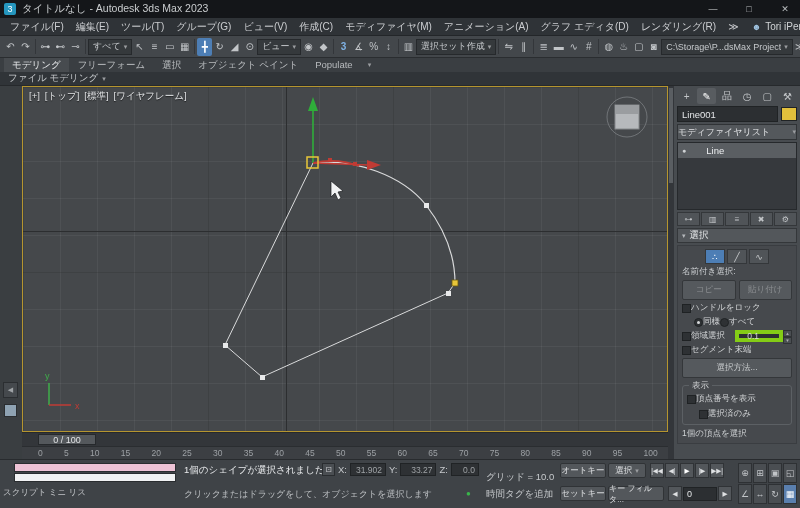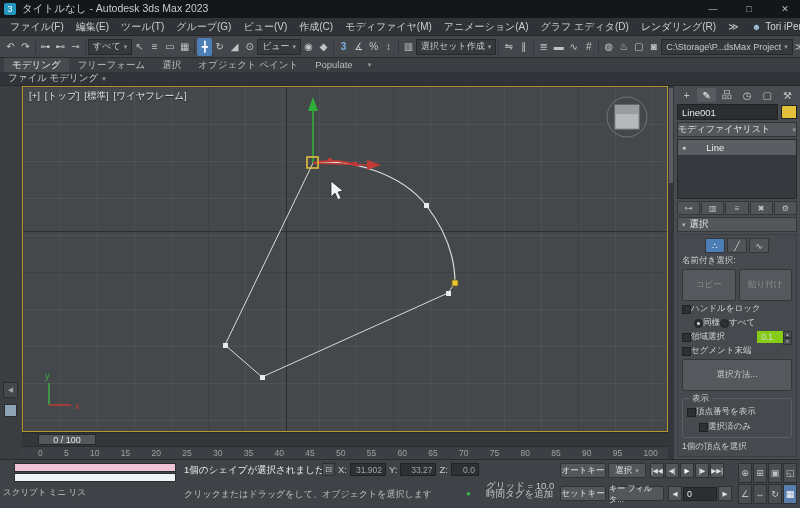--- a/index.html
+++ b/index.html
@@ -99,31 +99,31 @@
              gap:4px; padding:0 4px; font-size:9.5px; color:#e6e8ea; }
   .rarrow { font-size:7px; color:#b5b8bb; }
   .rollbody { background:#46494d; border:1px solid #3a3d41; padding:3px 4px; display:flex;
               flex-direction:column; gap:2px; font-size:9px; color:#d2d4d6; }
   .subobjrow { display:flex; justify-content:center; gap:2px; }
   .sob { width:20px; height:15px; background:#505458; border:1px solid #34373a; display:flex;
          align-items:center; justify-content:center; color:#c9ccce; font-size:9px; }
   .sob.active { background:#4d7eb5; color:#fff; }
   .smalllabel { font-size:8.5px; color:#cbced1; }
   .btnrow { display:flex; gap:3px; }
-  .pbtn { flex:1; height:32px; background:#55595d; border:1px solid #34373a; border-radius:2px;
+  .pbtn { flex:1; height:20px; background:#55595d; border:1px solid #34373a; border-radius:2px;
           display:flex; align-items:center; justify-content:center; color:#c9ccce; font-size:8.5px; }
   .pbtn.dim { color:#8d9093; }
   .cbrow { display:flex; align-items:center; gap:0; font-size:8.5px; }
   .cb { width:9px; height:9px; background:#2e3134; border:1px solid #1f2224; flex:none; }
   .radio { width:9px; height:9px; border-radius:50%; background:#2e3134; border:1px solid #1f2224; position:relative; flex:none; }
   .radio.on::after { content:""; position:absolute; inset:2px; border-radius:50%; background:#d8dadc; }
   .indent { padding-left:12px; }
   .spinfield { margin-left:auto; display:flex; align-items:center; }
-  .numfield { width:26px; height:12px; background:#2c2f32; border:6px solid #84cc16; color:#d8dadc;
-              display:flex; align-items:center; justify-content:flex-end; padding:0 4px; font-size:8.5px; }
+  .numfield { width:26px; height:12px; background:#2c2f32; border:4px solid #84cc16; color:#d8dadc;
+              display:flex; align-items:center; justify-content:flex-end; padding:0 20px; font-size:8.5px; }
   .spin { width:9px; height:12px; display:flex; flex-direction:column; }
   .spin span { flex:1; font-size:4.5px; color:#aaadb0; background:#4a4e52; border:1px solid #303336;
                display:flex; align-items:center; justify-content:center; }
   .groupbox { border:1px solid #5c6064; border-radius:3px; padding:7px 4px 4px; position:relative;
               margin-top:5px; display:flex; flex-direction:column; gap:3px; }
   .grouptitle { position:absolute; top:-6px; left:6px; background:#46494d; padding:0 3px; font-size:8.5px; color:#d2d4d6; }
   .selstatus { font-size:8.5px; color:#cfd2d4; padding-top:1px; }
 
   
   .statusbar { height:49px; background:#3f4347; border-top:1px solid #282b2e; position:relative; font-size:9.5px; }
@@ -133,21 +133,21 @@
   .sb-listenerlabel { position:absolute; left:3px; top:27px; font-size:8.5px; color:#c2c5c8; white-space:nowrap; }
   .sb-status { position:absolute; left:184px; top:4px; color:#e8eaec; white-space:nowrap; }
   .sb-prompt { position:absolute; left:184px; top:28px; color:#bcbfc2; font-size:9px; white-space:nowrap; }
   .sb-coords { position:absolute; left:322px; top:3px; display:flex; align-items:center; gap:3px; }
   .sb-coords .lbl { color:#c6c9cc; }
   .sb-field { height:13px; background:#2e3134; border:1px solid #202325; color:#9fa3a6;
               display:flex; align-items:center; justify-content:flex-end; padding:0 3px; font-size:8.5px; }
   .w34 { width:36px; } .w26 { width:28px; }
   .sb-lockicon { width:13px; height:13px; background:#4a4e52; border:1px solid #2a2d30; display:flex;
                  align-items:center; justify-content:center; font-size:8px; color:#c2c5c8; }
-  .sb-grid { position:absolute; left:486px; top:20px; color:#c6c9cc; white-space:nowrap; }
+  .sb-grid { position:absolute; left:486px; top:11px; color:#c6c9cc; white-space:nowrap; }
   .sb-timetag { position:absolute; left:486px; top:28px; color:#c6c9cc; white-space:nowrap; }
   .sb-degrad { position:absolute; left:466px; top:29px; color:#39b54a; font-size:8px; }
   .sb-btn { position:absolute; height:15px; background:#53575b; border:1px solid #303336; border-radius:2px;
             color:#dfe1e3; display:flex; align-items:center; justify-content:center; font-size:8.5px; }
   .sb-autokey { left:560px; top:3px; width:46px; }
   .sb-setkey  { left:560px; top:26px; width:46px; }
   .sb-seldrop { left:608px; top:3px; width:38px; gap:3px; }
   .sb-keyfilt { left:608px; top:26px; width:56px; font-size:8px; }
   .sb-playback { position:absolute; left:650px; top:3px; display:flex; gap:1px; }
   .pbk { width:14px; height:15px; background:#53575b; border:1px solid #303336; color:#dfe1e3;

